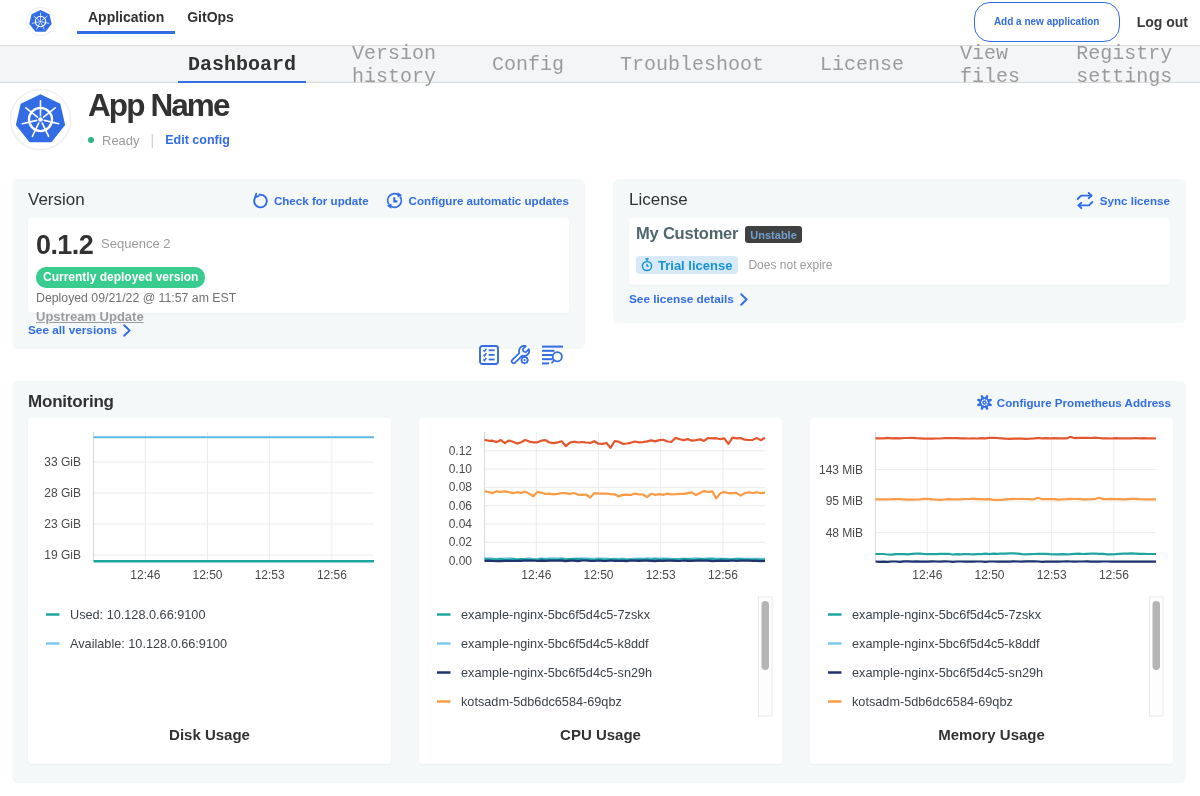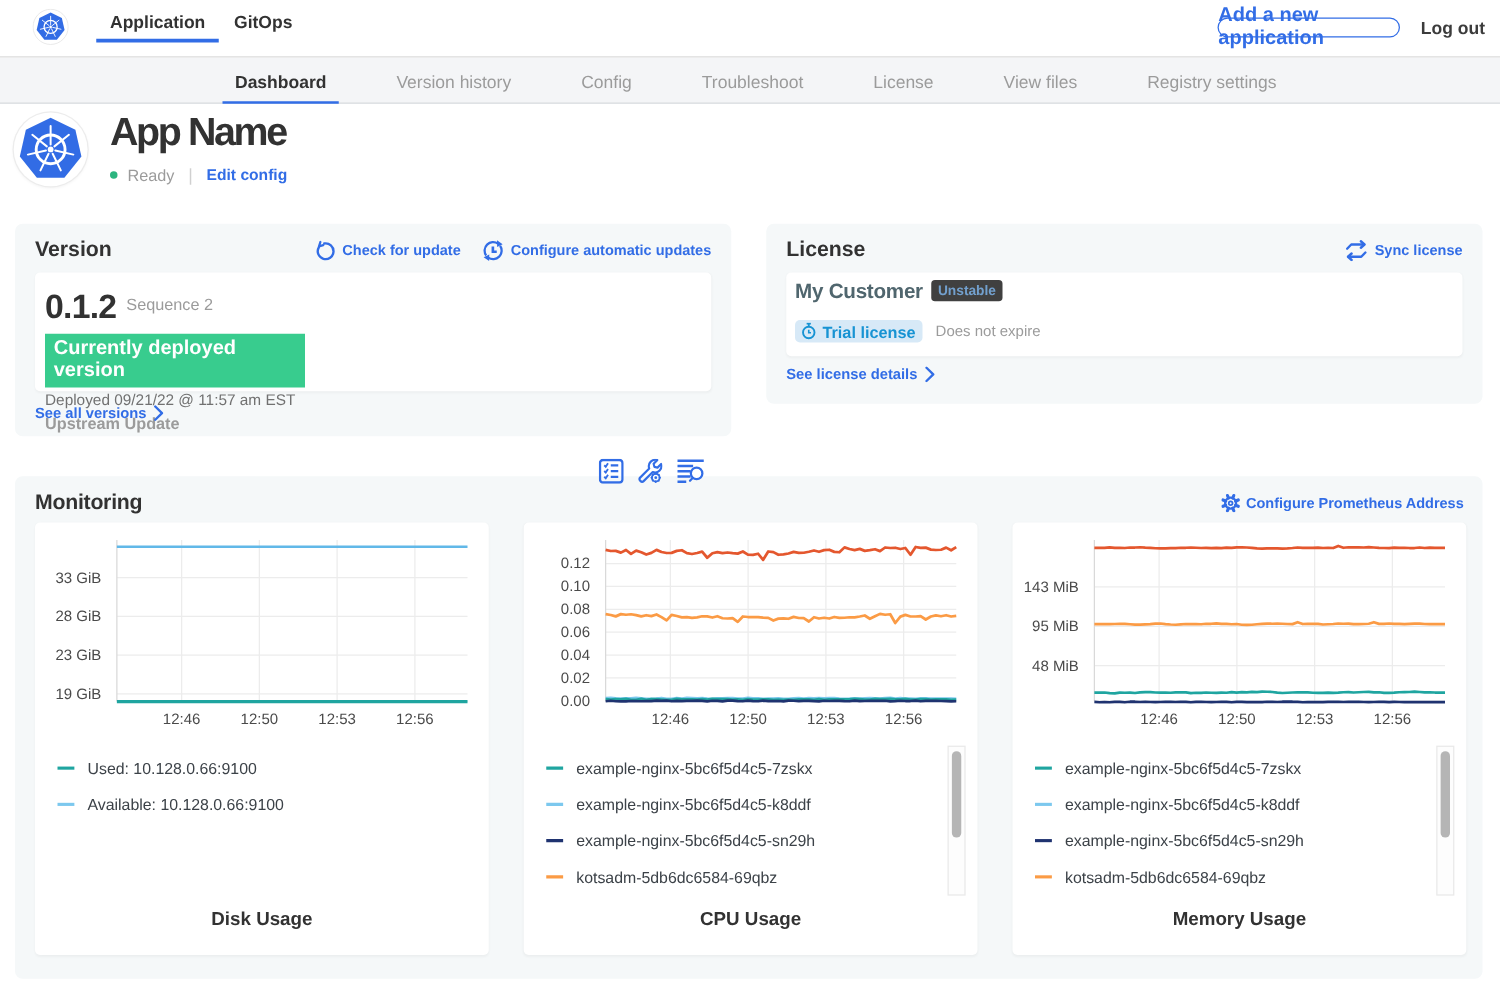--- a/index.html
+++ b/index.html
@@ -3,58 +3,58 @@
 <meta charset="utf-8">
 <style>
 * { margin:0; padding:0; box-sizing:border-box; }
 html,body { width:1200px; height:796px; background:#fff; font-family:"Liberation Sans", sans-serif; overflow:hidden; }
 .topbar { height:46px; background:#fff; border-bottom:1px solid #dcdcdc; position:relative; display:flex; align-items:center; }
 .klogo-sm { position:absolute; left:26px; top:7px; width:29px; height:29px; }
 .topnav { display:flex; height:46px; margin-left:77px; }
 .topnav .titem { height:34px; display:flex; align-items:center; padding:0 11px; font-size:14px; font-weight:bold; color:#323232; position:relative; }
 .topnav .titem.active:after { content:""; position:absolute; left:0; right:0; bottom:0; height:3px; background:#326de6; }
 .topright { position:absolute; right:12px; top:-1.5px; height:46px; display:flex; align-items:center; }
-.addbtn { border:1px solid #326de6; color:#326de6; font-weight:bold; font-size:16px; border-radius:16px; width:146px; height:16px; display:flex; align-items:center; justify-content:center; background:#fff; }
+.addbtn { border:1px solid #326de6; color:#326de6; font-weight:bold; font-size:10px; border-radius:16px; width:146px; height:40px; display:flex; align-items:center; justify-content:center; background:#fff; }
 .logout { margin-left:17px; font-size:14px; font-weight:bold; color:#3c3c3c; }
 .subnav { height:37px; background:#f4f5f7; border-bottom:1px solid #d7dbde; display:flex; padding-left:160px; }
-.subnav .stab { height:37px; display:flex; align-items:center; margin:0 18px; padding:0 10px; font-size:14px; color:#9b9b9b; position:relative; }
+.subnav .stab { height:37px; display:flex; align-items:center; margin:0 18px; padding:0 10px; font-size:20px; color:#9b9b9b; position:relative;font-family:Liberation Mono, monospace; }
 .subnav .stab.active { color:#323232; font-weight:bold; }
 .subnav .stab.active:after { content:""; position:absolute; left:0; right:0; bottom:0; height:2.5px; background:#326de6; }
 .apphead { position:relative; height:95px; }
 .biglogo { position:absolute; left:11px; top:7px; width:59px; height:59px; border-radius:50%; background:#fff; box-shadow:0 0 0 1px #ececec, 0 1px 3px rgba(0,0,0,.08); display:flex; align-items:center; justify-content:center; }
 .appname { position:absolute; left:88px; top:4px; font-size:31.5px; font-weight:bold; color:#323232; letter-spacing:-1.9px; }
 .statusrow { position:absolute; left:88px; top:49px; display:flex; align-items:center; font-size:13px; color:#9b9b9b; }
 .dot { width:6px; height:6px; border-radius:50%; background:#2cb57f; margin-right:8px; }
 .sep { color:#d0d0d0; margin:0 11px; font-size:14px; }
 .editcfg { color:#326de6; font-weight:bold; font-size:12.5px; }
 .cardsrow { display:flex; padding:0 14px 0 12px; margin-top:1px; }
 .card { background:#f5f8f9; border-radius:6px; }
 .vcard { width:573px; height:170px; padding:11px 16px; position:relative; }
 .lcard { width:573px; height:144px; padding:11px 16px; margin-left:28px; position:relative; }
 .lcard .seelink { bottom:17px; }
 .cardhead { display:flex; align-items:center; }
-.cardhead h2 { font-size:17px; font-weight:bold; color:#323232; }
+.cardhead h2 { font-size:17px; font-weight:normal; color:#323232; }
 .hlinks { margin-left:auto; display:flex; align-items:center; }
 .hlink { display:flex; align-items:center; color:#326de6; font-weight:bold; font-size:11.6px; }
 .hlink svg { margin-right:5px; }
 .hlink + .hlink { margin-left:16px; }
 .whitebox { background:#fff; border-radius:4px; box-shadow:0 1px 2px rgba(0,0,0,.04);flex-direction:column; }
 .vbox { margin-top:8px; height:95px; padding:14px 8px 0 8px; display:flex; }
 .vleft { width:208px; }
 .vnum { font-size:27px; font-weight:bold; color:#323232; letter-spacing:-0.6px; line-height:1; display:inline-block; }
 .vseq { font-size:13px; color:#9b9b9b; margin-left:8px; position:relative; top:-6px; }
-.vchip { display:inline-block; background:#38cc8e; color:#fff; font-size:16px; font-weight:bold; border-radius:0; padding:3px 7px 4px; margin-top:8px; }
+.vchip { display:inline-block; background:#38cc8e; color:#fff; font-size:12px; font-weight:bold; border-radius:10px; padding:3px 7px 4px; margin-top:8px; }
 .vdeployed { font-size:12.3px; color:#717171; margin-top:3px; white-space:nowrap; }
-.vmid { font-size:13px; font-weight:bold; color:#9b9b9b; margin-left:0; margin-top:4px; white-space:nowrap; }
+.vmid { font-size:13px; font-weight:bold; color:#9b9b9b; margin-left:0; margin-top:4px; white-space:nowrap;text-decoration:underline; }
 .vicons { margin-left:auto; display:flex; align-items:center; margin-top:21px; margin-right:-3px; height:26px; }
 .vicons svg { margin-left:11px; }
 .seelink { position:absolute; left:16px; bottom:12px; color:#326de6; font-weight:bold; font-size:11.8px; display:flex; align-items:center; }
 .seelink svg { margin-left:6px; }
 .lbox { margin-top:8px; height:67px; padding:6px 8px 0 7px; }
-.lrow1 { display:flex; align-items:flex-start; }
+.lrow1 { display:flex; align-items:flex-end; }
 .lname { font-size:16.5px; font-weight:bold; color:#50666e; letter-spacing:-0.2px; }
 .uchip { margin-left:7px; background:#404040; color:#72a0ce; font-size:11px; font-weight:bold; border-radius:3px; padding:3px 5px 2px; }
 .lrow2 { display:flex; align-items:center; margin-top:13px; }
 .tchip { display:flex; align-items:center; background:#d7e9f7; color:#1793d3; font-size:13px; font-weight:bold; border-radius:4px; padding:0 6px 0 5px; height:18px; }
 .tchip svg { margin-right:5px; }
 .noexpire { margin-left:10px; font-size:12px; color:#9b9b9b; }
 .monitor { margin:32px 14px 0 12px; background:#f5f8f9; border-radius:6px; height:402px; padding:11px 15px 0 16px; }
 .monhead { display:flex; align-items:center;gap:16px; }
 .monhead h2 { font-size:17px; font-weight:bold; color:#323232; letter-spacing:-0.2px; }
 .charts { display:flex; margin-top:6px; }

